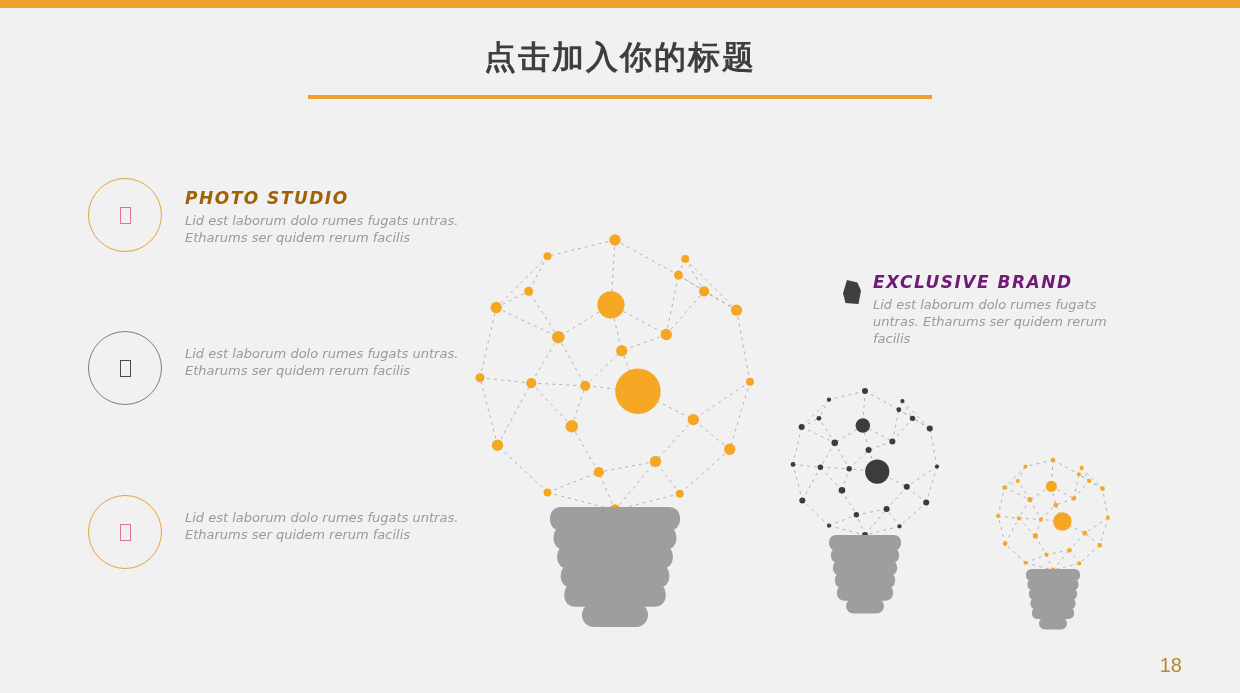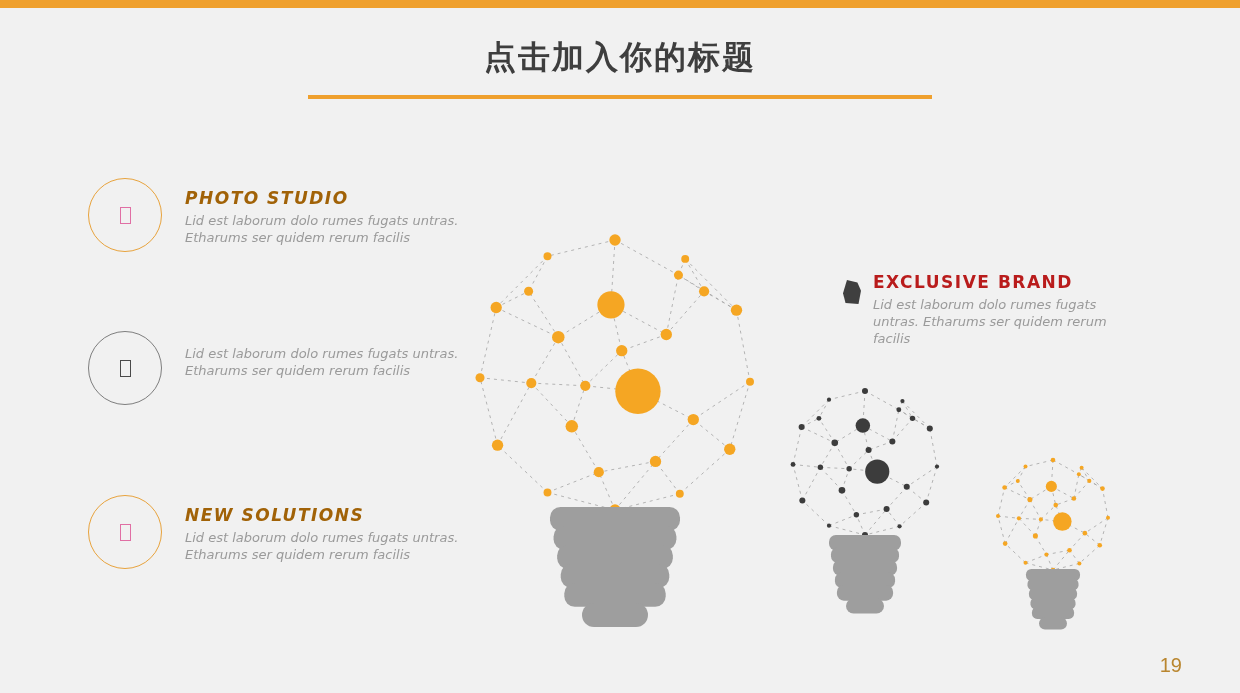--- a/index.html
+++ b/index.html
@@ -17,21 +17,21 @@
   .glyph-box.pink{border-color:#E06FA4}
   .glyph-box.dark{border-color:#4A4A4A}
   .f-text{position:absolute;left:97px;top:10px;width:310px}
   .f-heading{font-size:17px;font-weight:bold;font-style:italic;color:#a16207;letter-spacing:1.5px;font-family:"DejaVu Sans",sans-serif}
   .f-body{margin-top:4px;width:300px;font-size:13px;line-height:17px;font-style:italic;color:#9A9A9A;font-family:"DejaVu Sans",sans-serif}
 
   .brand-block{position:absolute;left:843px;top:272px;width:290px}
   .brand-icon{position:absolute;left:0;top:8px;width:18px;height:24px;background:#3F3F3F;
     clip-path:polygon(22% 0,80% 10%,100% 45%,86% 100%,14% 96%,0 55%)}
   .brand-text{position:absolute;left:30px;top:0;width:250px}
-  .brand-heading{font-size:17px;font-weight:bold;color:#b91c1c;letter-spacing:1.5px;font-family:"DejaVu Sans",sans-serif}
+  .brand-heading{font-size:17px;font-weight:bold;font-style:italic;color:#701a75;letter-spacing:1.5px;font-family:"DejaVu Sans",sans-serif}
   .brand-body{margin-top:4px;width:245px;font-size:13px;line-height:17px;font-style:italic;color:#9A9A9A;font-family:"DejaVu Sans",sans-serif}
 
   .page-number{position:absolute;right:58px;bottom:16px;font-size:20px;color:#B9862F;font-family:"Liberation Sans",sans-serif}
 
   .bulb-svg{position:absolute}
   #bulb-large{left:465px;top:225px}
   #bulb-medium{left:790px;top:385px}
   #bulb-small{left:995px;top:455px}
 </style>
 </head>
@@ -61,21 +61,20 @@
     <div class="f-text">
       <div class="f-body">Lid est laborum dolo rumes fugats untras. Etharums ser quidem rerum facilis</div>
     </div>
   </div>
 
   <div class="feature" style="top:495px">
     <div class="f-circle orange">
       <span class="glyph-box pink"></span>
     </div>
     <div class="f-text">
-      <div class="f-heading">NEW SOLUTIONS</div>
       <div class="f-body">Lid est laborum dolo rumes fugats untras. Etharums ser quidem rerum facilis</div>
     </div>
   </div>
 
   <div class="brand-block">
     <div class="brand-icon"></div>
     <div class="brand-text">
       <div class="brand-heading">EXCLUSIVE BRAND</div>
       <div class="brand-body">Lid est laborum dolo rumes fugats untras. Etharums ser quidem rerum facilis</div>
     </div>
@@ -321,15 +320,15 @@
       <circle cx="45.9" cy="64.4" r="2.079" fill="#F5A623"></circle>
       <circle cx="83.85" cy="19.299999999999997" r="2" fill="#F5A623"></circle>
       <rect x="31" y="114" width="54" height="11.875" rx="5.2250000000000005" fill="#9E9E9E"></rect>
       <rect x="32.485" y="123.5" width="51.029999999999994" height="11.875" rx="5.2250000000000005" fill="#9E9E9E"></rect>
       <rect x="33.97" y="133" width="48.06" height="11.875" rx="5.2250000000000005" fill="#9E9E9E"></rect>
       <rect x="35.455" y="142.5" width="45.089999999999996" height="11.875" rx="5.2250000000000005" fill="#9E9E9E"></rect>
       <rect x="36.94" y="152" width="42.120000000000005" height="11.875" rx="5.2250000000000005" fill="#9E9E9E"></rect>
       <rect x="44" y="162.5" width="28" height="12" rx="6" fill="#9E9E9E"></rect>
     </svg>
 
-  <div class="page-number">19</div>
+  <div class="page-number">18</div>
 
 </div>
 
 </body></html>

